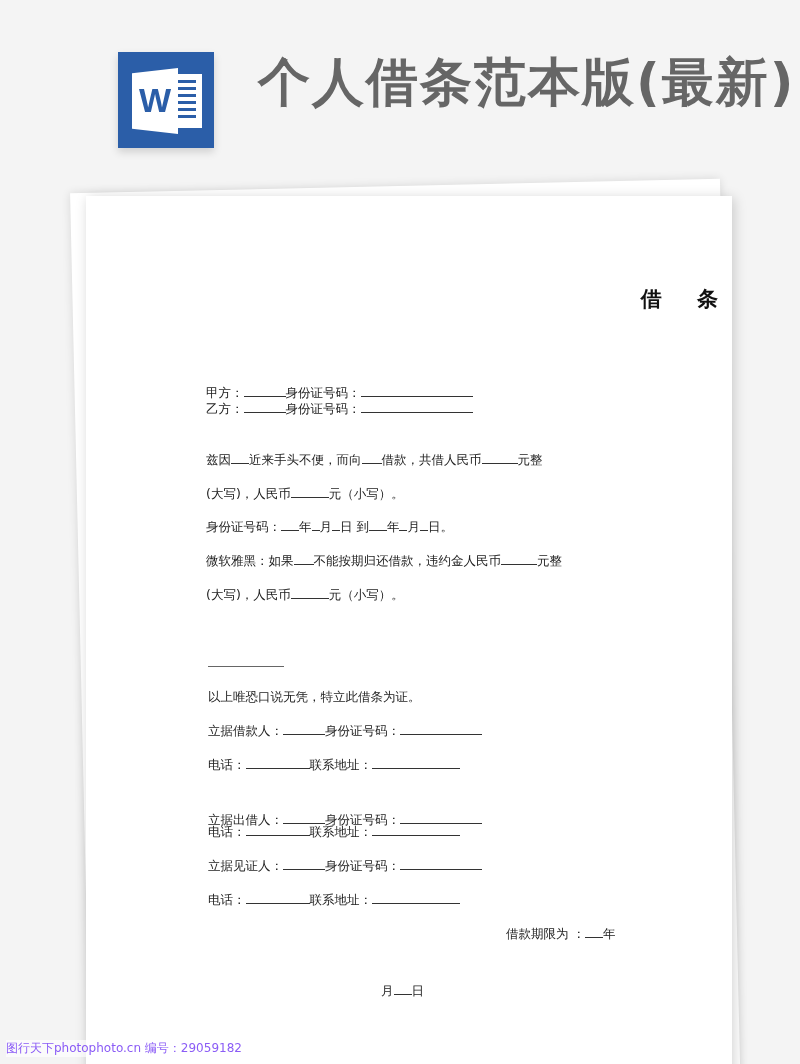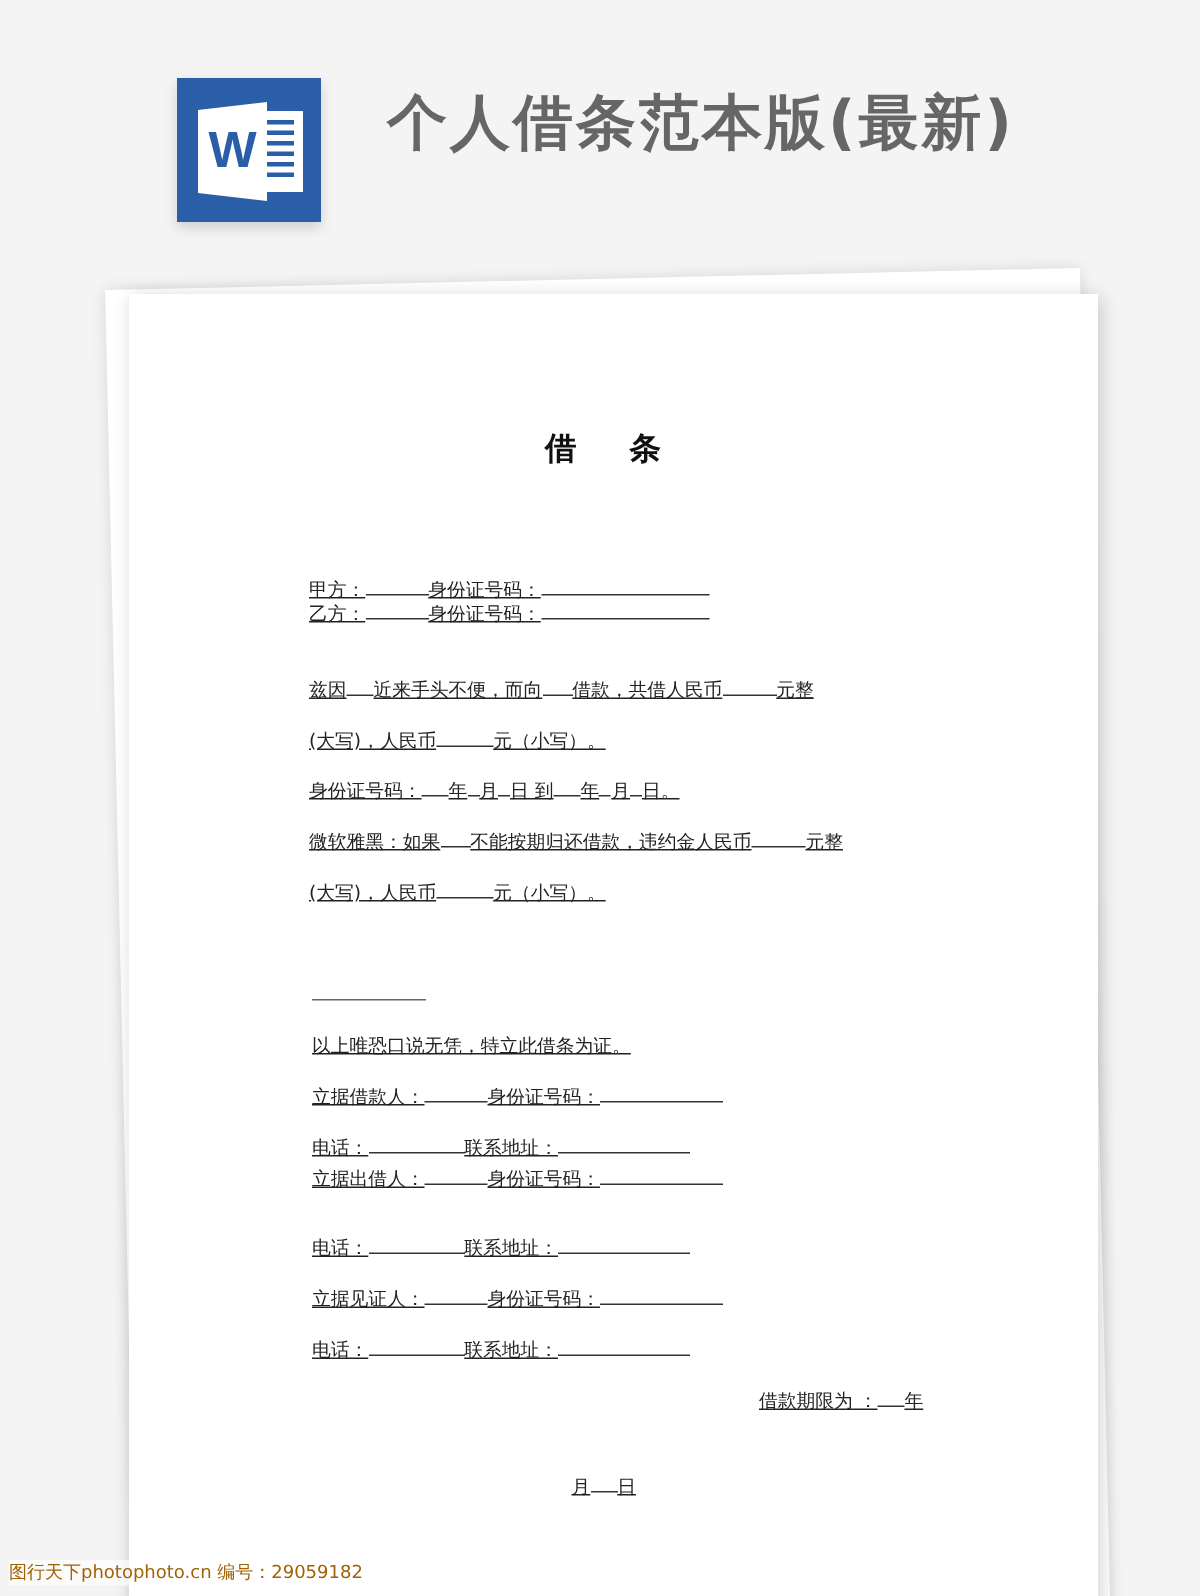--- a/index.html
+++ b/index.html
@@ -17,46 +17,46 @@
   .word-icon .lines i { position: absolute; left: 6px; width: 24px; height: 3px; background: #2b5ea8; }
   .word-icon .doc {
     position: absolute; left: 14px; top: 16px; width: 46px; height: 66px; background: #fff;
     clip-path: polygon(0 8%, 100% 0, 100% 100%, 0 92%);
   }
   .word-icon .w {
     position: absolute; left: 14px; top: 26px; width: 46px; text-align: center;
     font-family: "Liberation Sans", sans-serif; font-weight: bold; font-size: 34px; color: #2b5ea8; line-height: 44px;
   }
   .title {
-    position: absolute; left: 258px; top: 54px; font-size: 40px; color: #666; letter-spacing: 2px;
+    position: absolute; left: 258px; top: 54px; font-size: 52px; color: #666; letter-spacing: 2px;
     line-height: 56px; white-space: nowrap; font-weight: bold;
   }
   .subtitle {
     position: absolute; left: 260px; top: 118px; font-size: 19px; color: #808080; line-height: 26px; white-space: nowrap;
   }
   .paper-back {
     position: absolute; left: 70px; top: 186px; width: 650px; height: 900px; background: #fff;
     transform: rotate(-1.3deg); transform-origin: center top;
     box-shadow: 0 0 10px rgba(0,0,0,0.12);
   }
   .paper {
     position: absolute; left: 86px; top: 196px; width: 646px; height: 900px; background: #fff;
     box-shadow: 2px 2px 12px rgba(0,0,0,0.18);
   }
   .doc-title {
-    position: absolute; left: 0; width: 646px; top: 88px; text-align: center;
+    position: absolute; left: 0; width: 646px; top: 88px; text-align: right;
     font-size: 21px; font-weight: bold; color: #111; letter-spacing: 14px; line-height: 30px;
   }
   .line {
-    position: absolute; left: 120px; font-size: 12.5px; color: #222; white-space: nowrap; line-height: 18px; text-decoration: underline;
+    position: absolute; left: 120px; font-size: 12.5px; color: #222; white-space: nowrap; line-height: 18px;
   }
   .blank { display: inline-block; border-bottom: 1px solid #333; height: 12px; vertical-align: baseline; }
   .sig-line { position: absolute; left: 122px; top: 470px; width: 76px; border-bottom: 1.5px solid #666; }
   .watermark {
-    position: absolute; left: 6px; top: 1040px; font-size: 12px; color: #a16207; white-space: nowrap;
+    position: absolute; left: 6px; top: 1040px; font-size: 12px; color: #8b5cf6; white-space: nowrap;
     background: rgba(255,255,255,0.6);
   }
 </style>
 </head>
 <body>
 
 <div class="header">
   <div class="word-icon">
     <div class="lines">
       <i style="top:6px"></i>
@@ -112,21 +112,21 @@
   </div>
 
   <div class="line" style="top:526px; left:122px">
     <span>立据借款人：</span><span class="blank" style="width:42px"></span><span>身份证号码：</span><span class="blank" style="width:82px"></span>
   </div>
 
   <div class="line" style="top:560px; left:122px">
     <span>电话：</span><span class="blank" style="width:64px"></span><span>联系地址：</span><span class="blank" style="width:88px"></span>
   </div>
 
-  <div class="line" style="top:581px; left:122px">
+  <div class="line" style="top:615px; left:122px">
     <span>立据出借人：</span><span class="blank" style="width:42px"></span><span>身份证号码：</span><span class="blank" style="width:82px"></span>
   </div>
 
   <div class="line" style="top:627px; left:122px">
     <span>电话：</span><span class="blank" style="width:64px"></span><span>联系地址：</span><span class="blank" style="width:88px"></span>
   </div>
 
   <div class="line" style="top:661px; left:122px">
     <span>立据见证人：</span><span class="blank" style="width:42px"></span><span>身份证号码：</span><span class="blank" style="width:82px"></span>
   </div>

